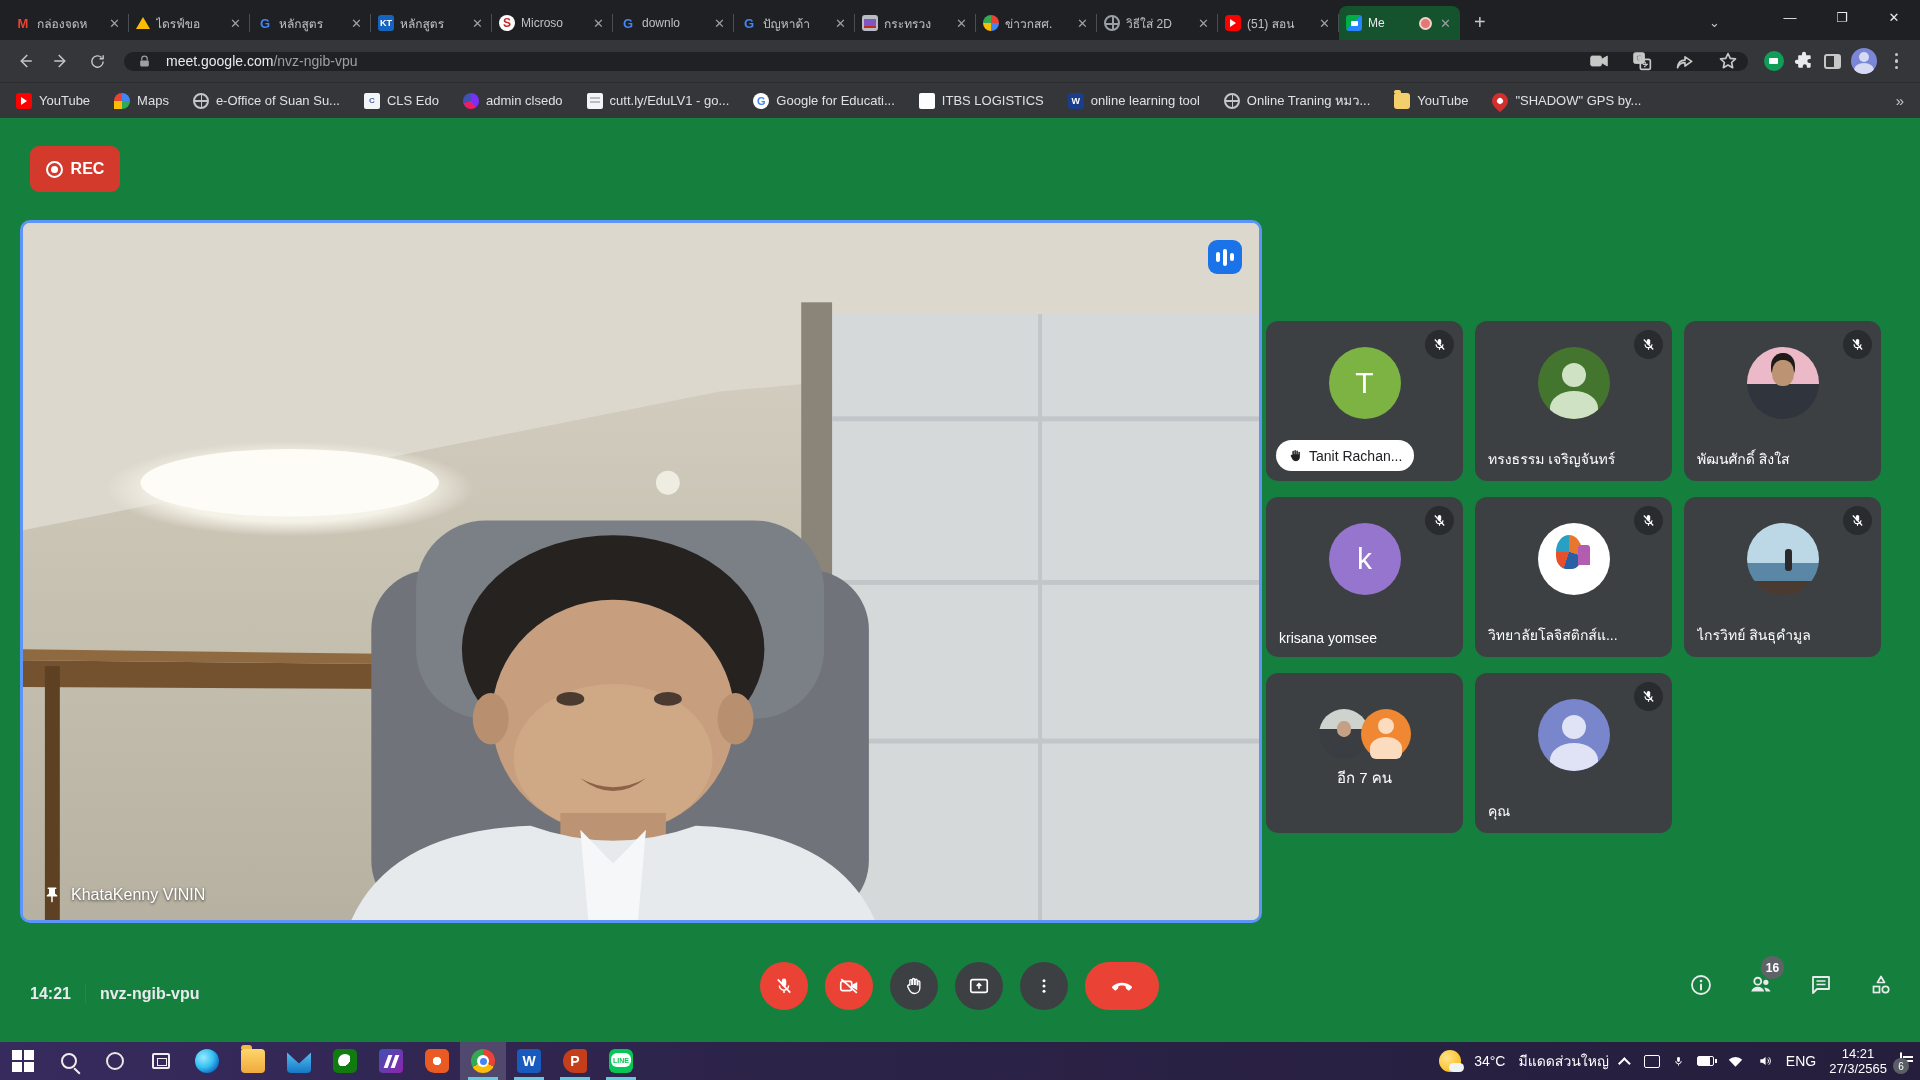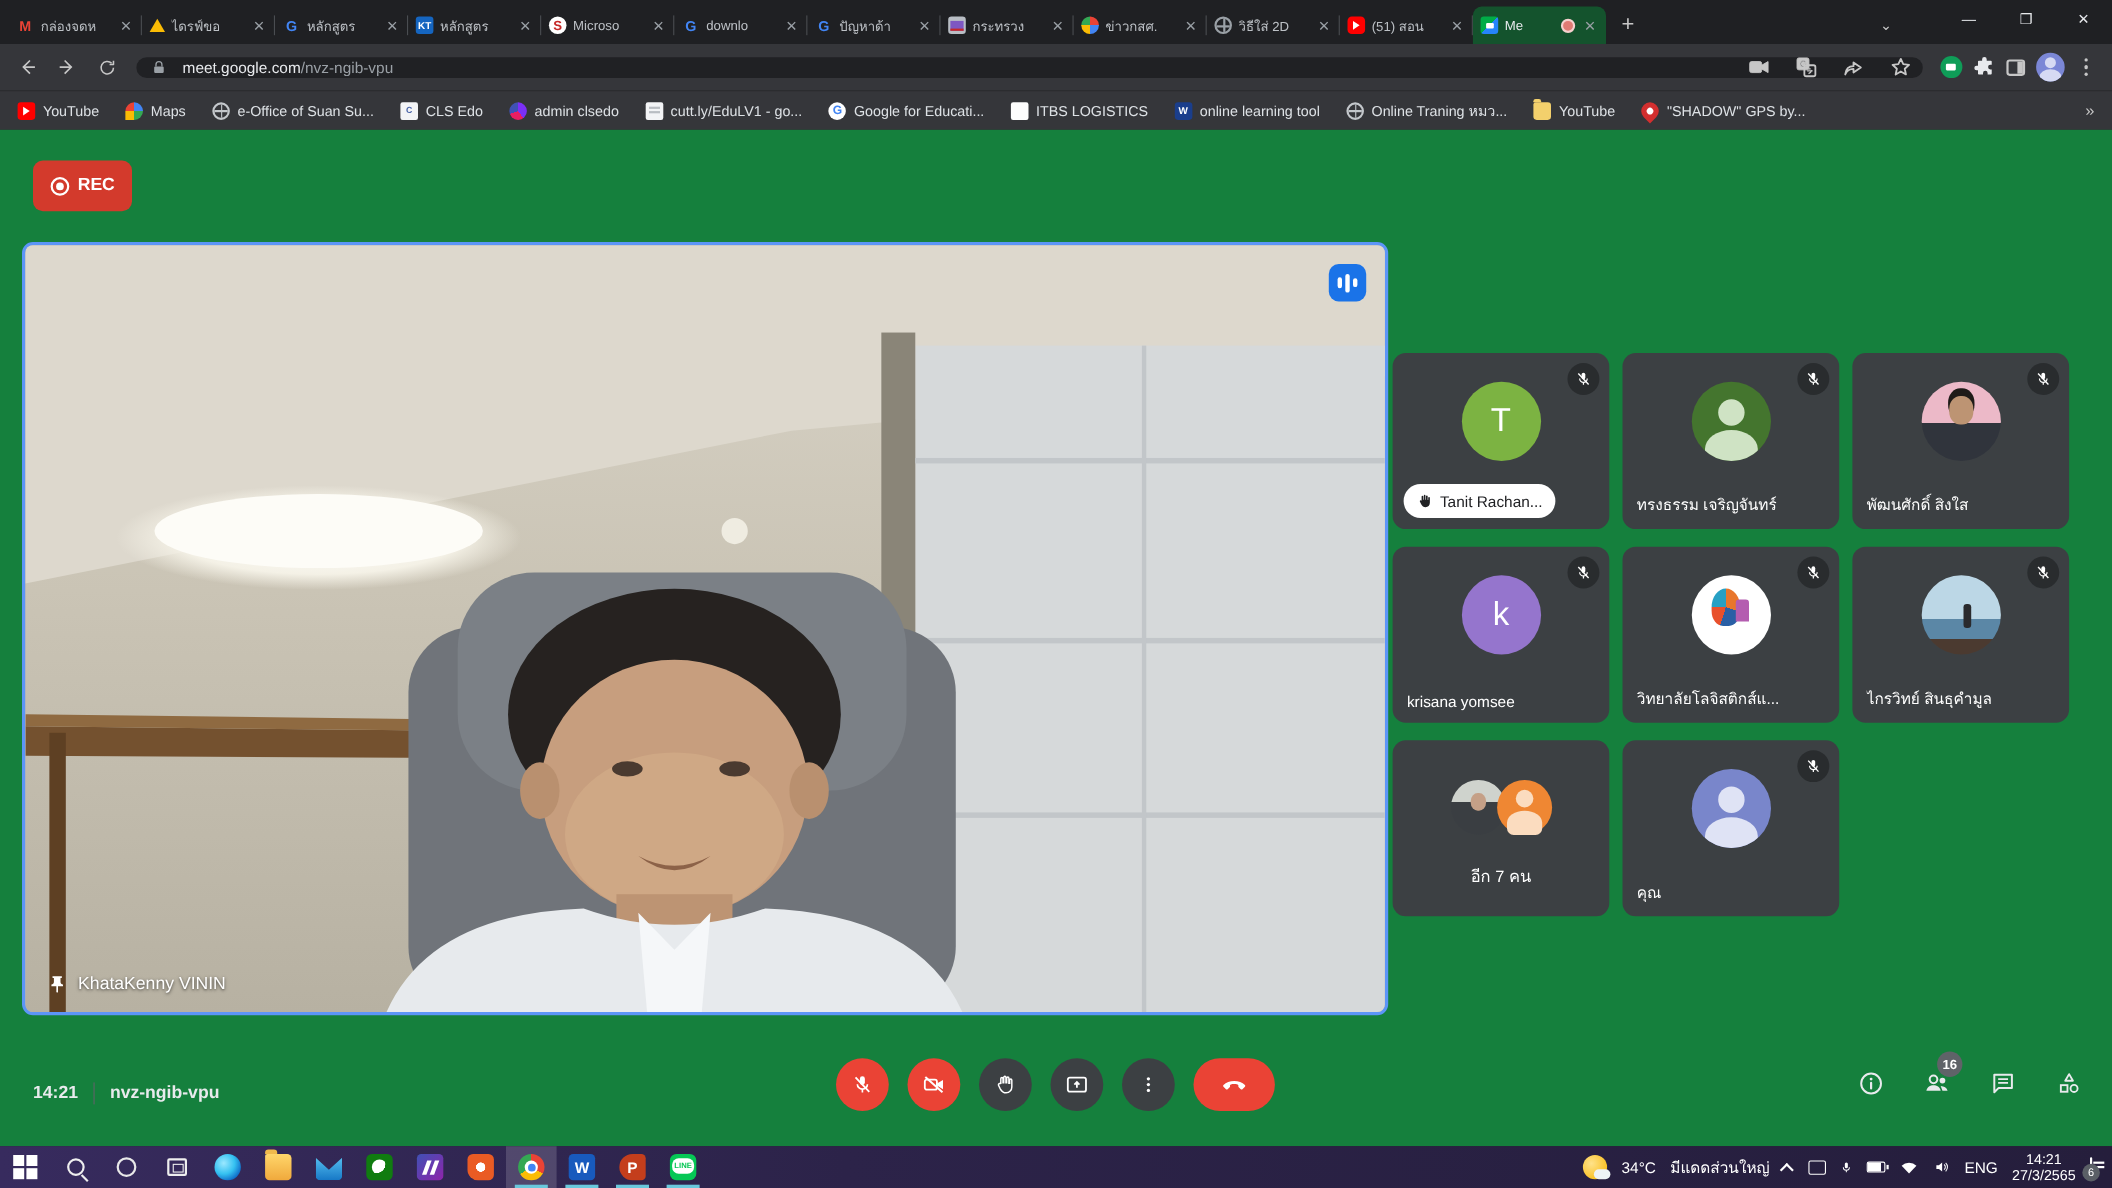--- a/index.html
+++ b/index.html
@@ -120,21 +120,21 @@
   .ph-logo { background:#fff; }
   .ph-logo::before { content:""; position:absolute; left:18px; top:12px; width:26px; height:34px; border-radius:50% 50% 40% 40%; background:conic-gradient(#e8762c 0 30%, #2a5fa5 0 55%, #e8502c 0 75%, #27a0c4 0); }
   .ph-logo::after { content:""; position:absolute; left:40px; top:22px; width:12px; height:20px; background:#b45db0; border-radius:3px 3px 0 0; }
   .group-avatars { position:absolute; left:50%; top:36px; transform:translateX(-50%); width:92px; height:52px; }
   .ga { position:absolute; width:50px; height:50px; border-radius:50%; }
   .ga-photo { left:0; background:linear-gradient(180deg,#cfd3cd 0 40%, #3a3e42 40%); z-index:1; }
   .ga-photo::before { content:""; position:absolute; left:50%; top:12px; transform:translateX(-50%); width:14px; height:16px; border-radius:46%; background:#c5a087; }
   .ga-orange { right:0; background:#ef8733; z-index:2; }
   .ga-orange::before { content:""; position:absolute; left:50%; top:9px; transform:translateX(-50%); width:16px; height:16px; border-radius:50%; background:#fbdcbf; }
   .ga-orange::after { content:""; position:absolute; left:50%; top:28px; transform:translateX(-50%); width:32px; height:22px; border-radius:50% 50% 6px 6px; background:#fbdcbf; }
-  .gname { position:absolute; left:0; right:0; top:112px; text-align:center; color:#fff; font-size:15px; }
+  .gname { position:absolute; left:0; right:0; top:93px; text-align:center; color:#fff; font-size:15px; }
 
   .meet-footer-left { position:absolute; left:30px; top:866px; display:flex; align-items:center; gap:14px;
     color:#e8eaed; font-size:16px; font-weight:bold; }
   .mf-div { width:1px; height:20px; background:#5f6368; }
   .controls { position:absolute; left:760px; top:844px; display:flex; gap:17px; align-items:center; }
   .cbtn { width:48px; height:48px; border-radius:50%; background:#3c4043; display:flex; align-items:center; justify-content:center; }
   .cbtn.red { background:#ea4335; }
   .cbtn.endcall { width:74px; border-radius:24px; }
   .right-actions { position:absolute; right:24px; top:852px; display:flex; gap:30px; align-items:center; }
   .ra { position:relative; width:30px; height:30px; display:flex; align-items:center; justify-content:center;font-weight:bold; }

